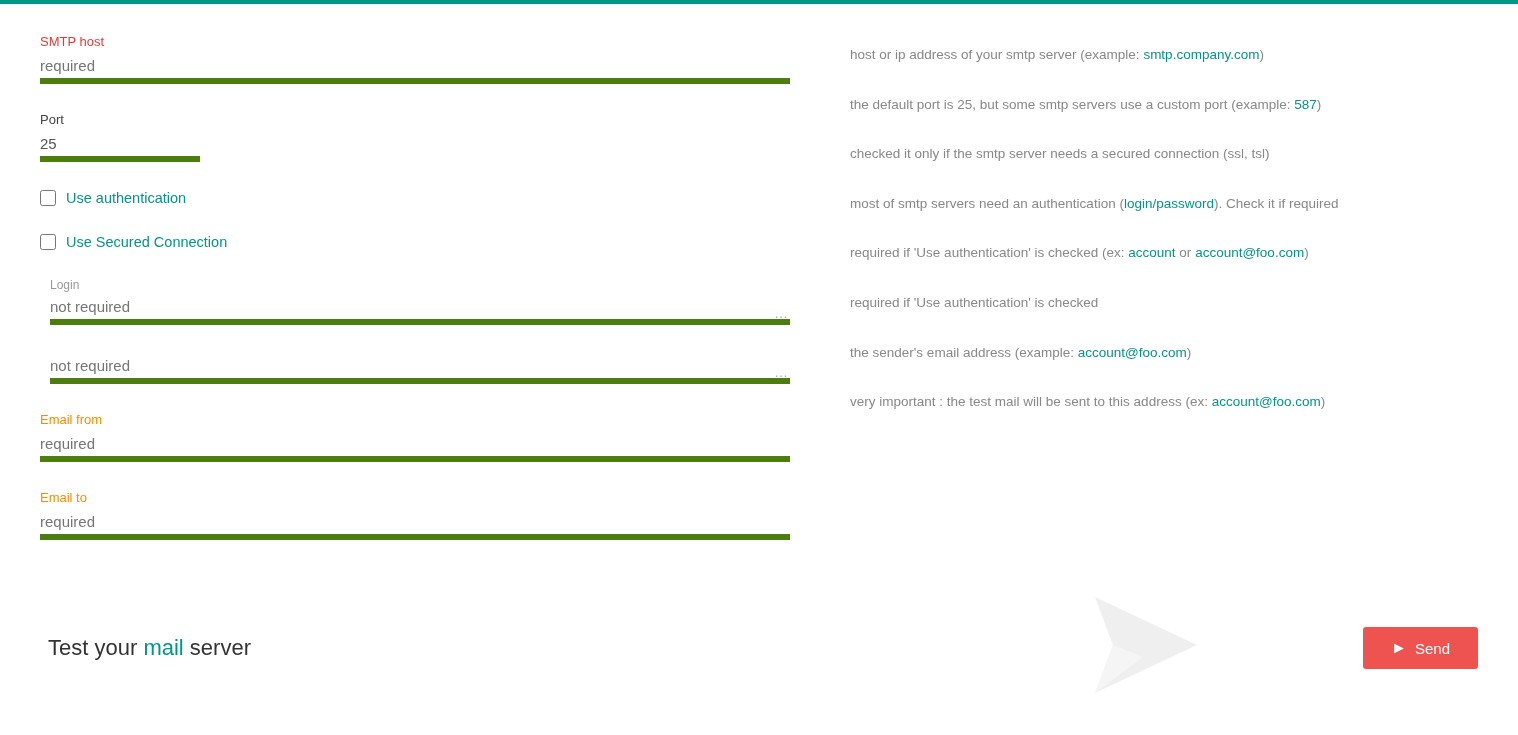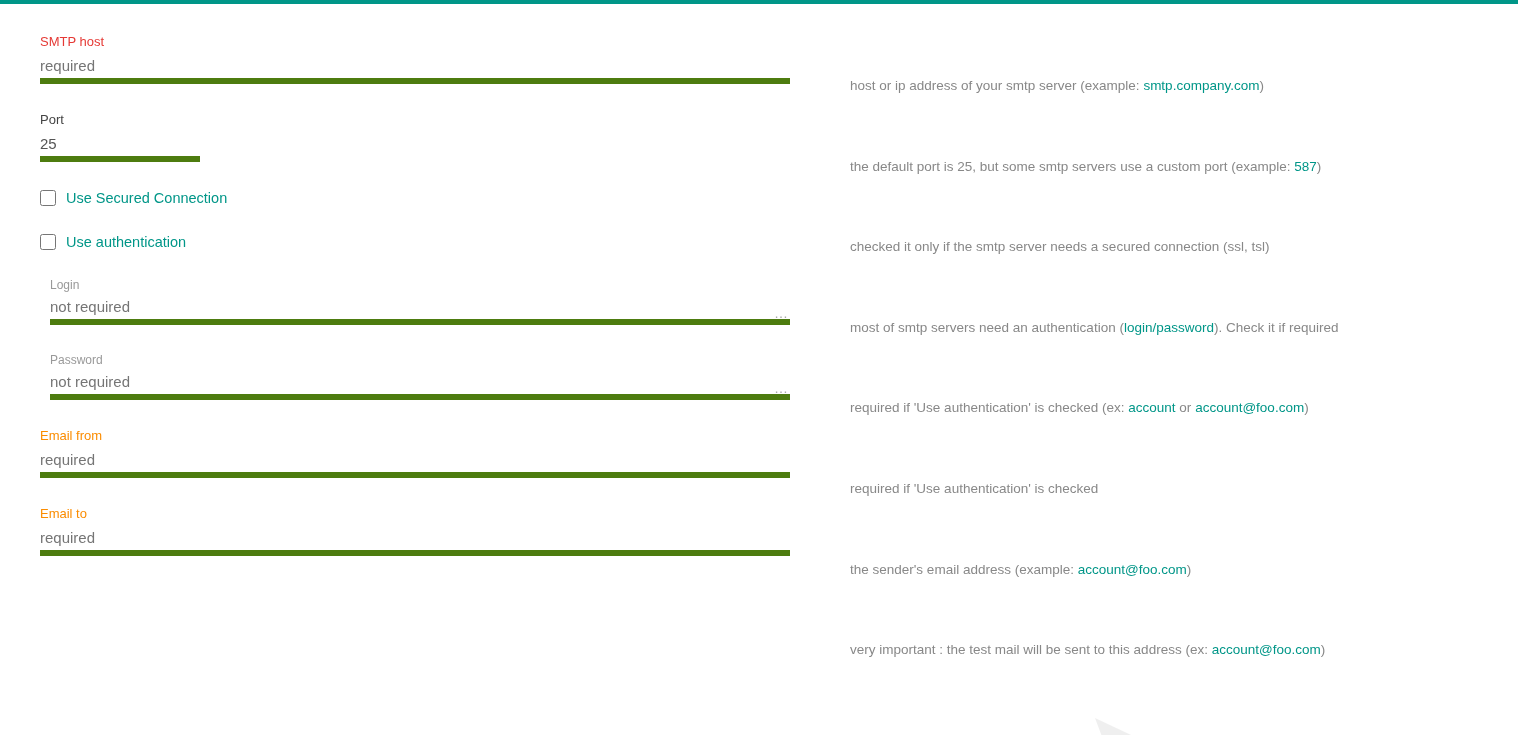--- a/index.html
+++ b/index.html
@@ -140,21 +140,20 @@
     
     .port-input {
       width: 160px;
     }
     .right-section {
       display: flex;
       flex-direction: column;
     }
     .right-hint-row {
       margin-bottom: 28px;
-      margin-top: 31px;
     }
   </style>
 </head>
 <body>
 
 <div class="page-wrapper">
   <div class="top-bar"></div>
 
   <div class="main-content">
 
@@ -164,39 +163,38 @@
         <div class="field-label red">SMTP host</div>
         <input class="field-input" type="text" placeholder="required" style="">
       </div>
 
       <div class="field-group">
         <div class="field-label">Port</div>
         <input class="field-input port-input" type="text" value="25" style="">
       </div>
 
       <div class="checkbox-row">
+        <input type="checkbox" id="useAuth" style="">
+        <label class="checkbox-label" for="useAuth">Use authentication</label>
+      </div>
+
+      <div class="checkbox-row">
         <input type="checkbox" id="useSecured" style="">
         <label class="checkbox-label" for="useSecured">Use Secured Connection</label>
-      </div>
-
-      <div class="checkbox-row">
-        <input type="checkbox" id="useAuth" style="">
-        <label class="checkbox-label" for="useAuth">Use authentication</label>
       </div>
 
       <div class="subfield-group field-group">
         <div class="subfield-label field-label">Login</div>
         <div class="field-input-wrapper">
           <input class="field-input" type="text" placeholder="not required" style="">
           <button class="dots-btn">…</button>
         </div>
       </div>
 
       <div class="subfield-group field-group">
-        <div class="subfield-label field-label">Password</div>
         <div class="field-input-wrapper">
           <input class="field-input" type="password" placeholder="not required" style="">
           <button class="dots-btn">…</button>
         </div>
       </div>
 
       <div class="field-group">
         <div class="field-label orange">Email from</div>
         <input class="field-input" type="text" placeholder="required" style="">
       </div>

